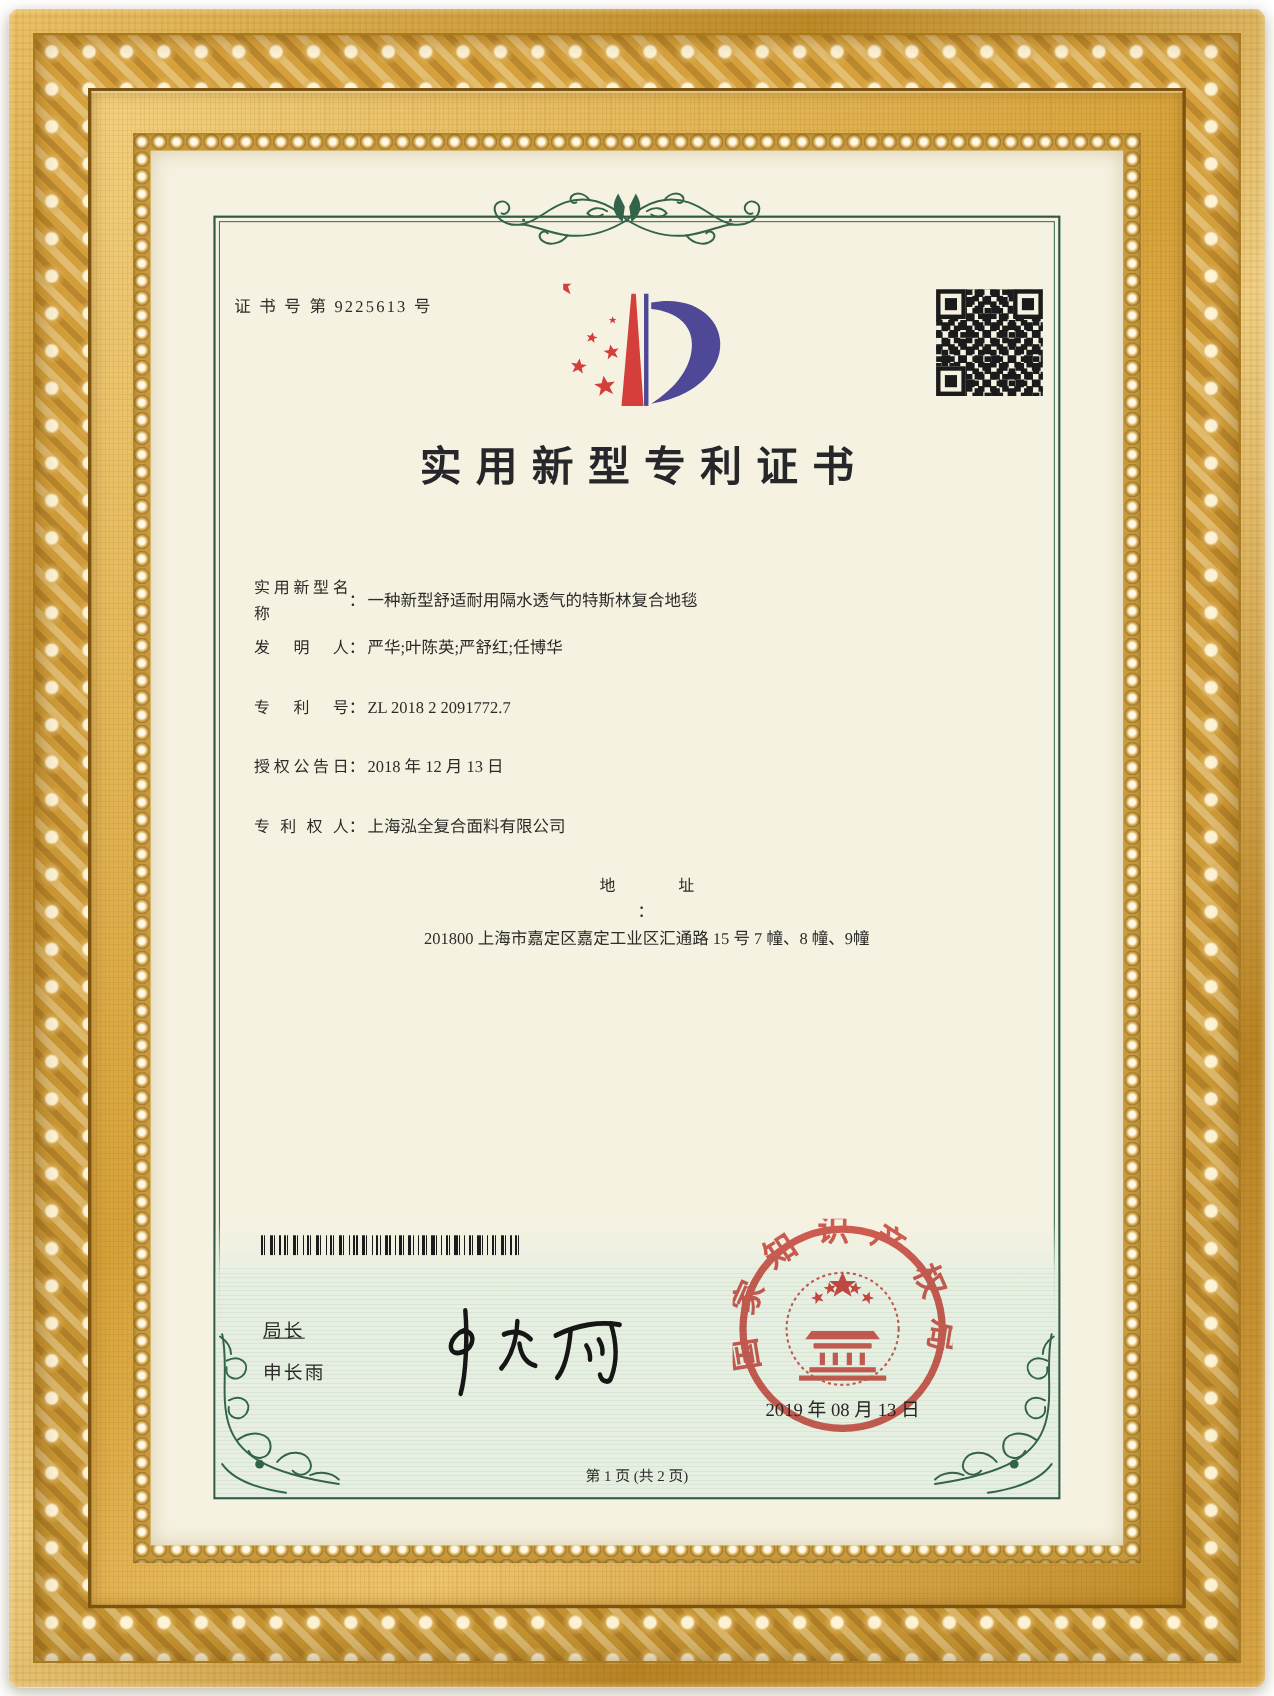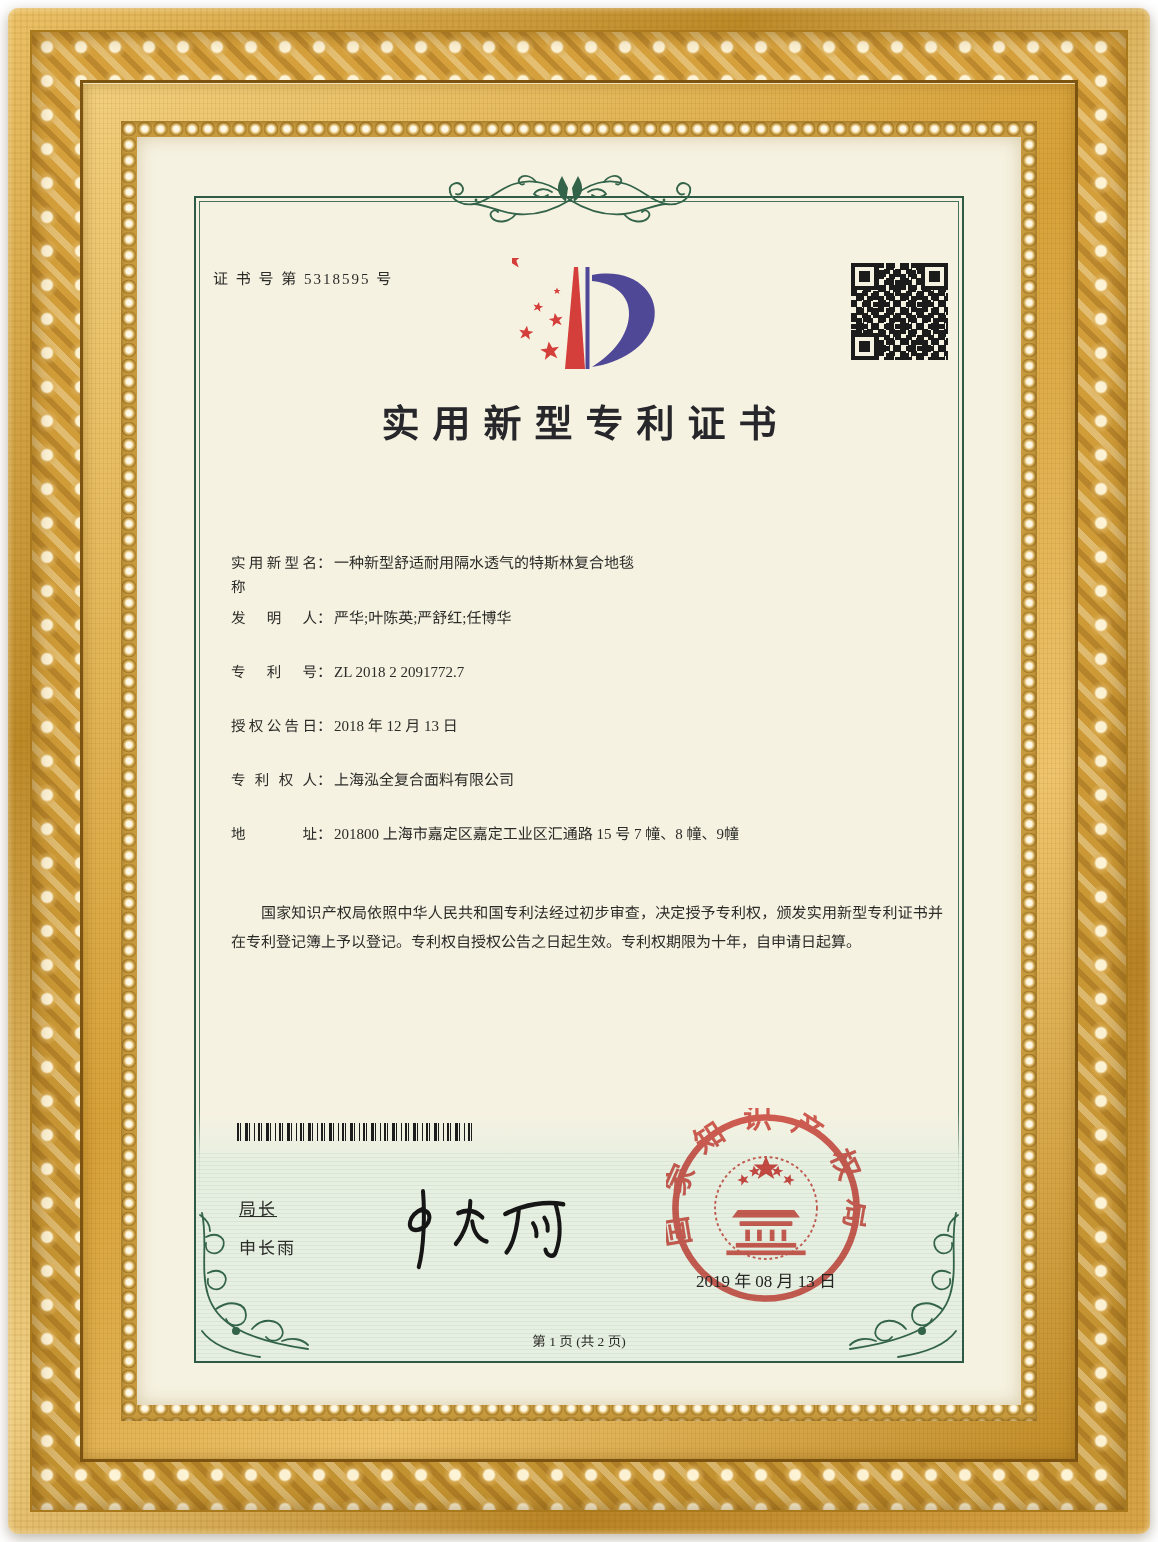--- a/index.html
+++ b/index.html
@@ -59,26 +59,26 @@
       background:
         conic-gradient(#1b1b1b 25%, rgba(0,0,0,0) 0 50%, #1b1b1b 0 75%, rgba(0,0,0,0) 0) 0 0/11px 11px,
         conic-gradient(#1b1b1b 25%, rgba(0,0,0,0) 0 50%, #1b1b1b 0 75%, rgba(0,0,0,0) 0) 5px 7px/15px 15px;}
   .qf{position:absolute;width:27px;height:27px;border:4.5px solid #1b1b1b;background:#f6f2e1;}
   .qf::after{content:"";position:absolute;inset:4px;background:#1b1b1b;}
   .qf.tl{left:0;top:0;} .qf.tr{right:0;top:0;} .qf.bl{left:0;bottom:0;}
 
   .title{position:absolute;left:0;width:884px;top:256px;text-align:center;
          font-size:38px;font-weight:700;letter-spacing:13px;text-indent:13px;color:#26262b;z-index:2;}
 
-  .frow{position:absolute;left:94px;width:714px;display:flex;align-items:flex-start;
-        font-size:15px;line-height:24px;z-index:2;margin-top:28px;}
+  .frow{position:absolute;left:94px;width:714px;display:flex;align-items:center;
+        font-size:15px;line-height:24px;z-index:2;}
   .flabel{flex:none;width:86px;font-size:14.5px;text-align:justify;text-align-last:justify;}
   .fcolon{flex:none;width:17px;}
   .fvalue{flex:1;}
-  .r1{top:386px;} .r2{top:441px;} .r3{top:495px;} .r4{top:549px;} .r5{top:603px;} .r6{top:657px;} 
+  .r1{top:386px;} .r2{top:441px;} .r3{top:495px;} .r4{top:549px;} .r5{top:603px;} .r6{top:657px;flex-direction:column;} 
   .frow.grant{top:716px;display:block;}
   .g2{position:absolute;left:251px;top:0;}
 
   .paras{position:absolute;left:94px;top:762px;width:712px;z-index:2;}
   .paras p{margin:0;text-indent:2em;font-size:15px;line-height:29px;text-align:justify;}
 
   .barcode{position:absolute;left:100px;top:986px;width:235px;height:18px;z-index:2;
     background:repeating-linear-gradient(90deg,#1c1c1c 0 2px,rgba(0,0,0,0) 2px 3px,#1c1c1c 3px 4px,rgba(0,0,0,0) 4px 8px,#1c1c1c 8px 11px,rgba(0,0,0,0) 11px 12px,#1c1c1c 12px 13px,rgba(0,0,0,0) 13px 17px,#1c1c1c 17px 18px,rgba(0,0,0,0) 18px 21px);}
 
   .dir-title{position:absolute;left:102px;top:1058px;font-size:17px;letter-spacing:2px;z-index:2;text-decoration:underline;}
@@ -145,21 +145,21 @@
             <path d="M76 44 C 70 52 58 54 52 48 C 48 43 54 38 58 42"></path>
             <path d="M96 12 C 92 6 84 4 80 8 C 77 11 80 16 84 14"></path>
             <path d="M112 22 C 106 18 98 18 94 24 C 98 28 104 28 108 25"></path>
             <path d="M122 6 C 116 16 116 24 126 32 L 128 18 Z" fill="#336349" stroke="none"></path>
             <circle cx="36" cy="30" r="1.4" fill="#336349" stroke="none"></circle>
           </g>
           <use href="#flhalf" transform="translate(260 0) scale(-1 1)"></use>
         </g>
       </svg>
 
-      <div class="cert-no">证 书 号 第 5318595 号</div>
+      <div class="cert-no">证 书 号 第 9225613 号</div>
 
       <svg class="logo" viewBox="0 0 160 120">
         <path id="st" d="M0 -10 L2.9 -3.1 10 -3.1 4.3 1.5 6.7 8.6 0 4.3 -6.7 8.6 -4.3 1.5 -10 -3.1 -2.9 -3.1 Z" fill="#d43f3c"></path>
         <use href="#st" transform="translate(45 32) scale(0.35)"></use>
         <use href="#st" transform="translate(26 48) scale(0.5) rotate(12)"></use>
         <use href="#st" transform="translate(44 61) scale(0.7) rotate(-10)"></use>
         <use href="#st" transform="translate(14 74) scale(0.72) rotate(8)"></use>
         <use href="#st" transform="translate(38 92) scale(0.95) rotate(-8)"></use>
         <path d="M62 8 L66 8 L73 110 L53 110 Z" fill="#d43f3c"></path>
         <rect x="73.5" y="8" width="4" height="102" fill="#4e4897"></rect>
@@ -199,21 +199,20 @@
                 <span class="fcolon">：</span>
                 <span class="fvalue">上海泓全复合面料有限公司</span>
       </div>
       <div class="frow r6">
         <span class="flabel">地址</span>
                 <span class="fcolon">：</span>
                 <span class="fvalue">201800 上海市嘉定区嘉定工业区汇通路 15 号 7 幢、8 幢、9幢</span>
       </div>
 
       <div class="paras">
-        <p>国家知识产权局依照中华人民共和国专利法经过初步审查，决定授予专利权，颁发实用新型专利证书并在专利登记簿上予以登记。专利权自授权公告之日起生效。专利权期限为十年，自申请日起算。</p>
       </div>
 
       <div class="barcode"></div>
 
       <div class="dir-title">局长</div>
       <div class="dir-name">申长雨</div>
 
       <svg class="sig" viewBox="0 0 370 150" preserveAspectRatio="none">
         <g stroke="#161616" stroke-width="7" fill="none" stroke-linecap="round" stroke-linejoin="round">
           <path d="M84 44 C60 50 52 78 74 76 C100 73 104 42 78 46"></path>

